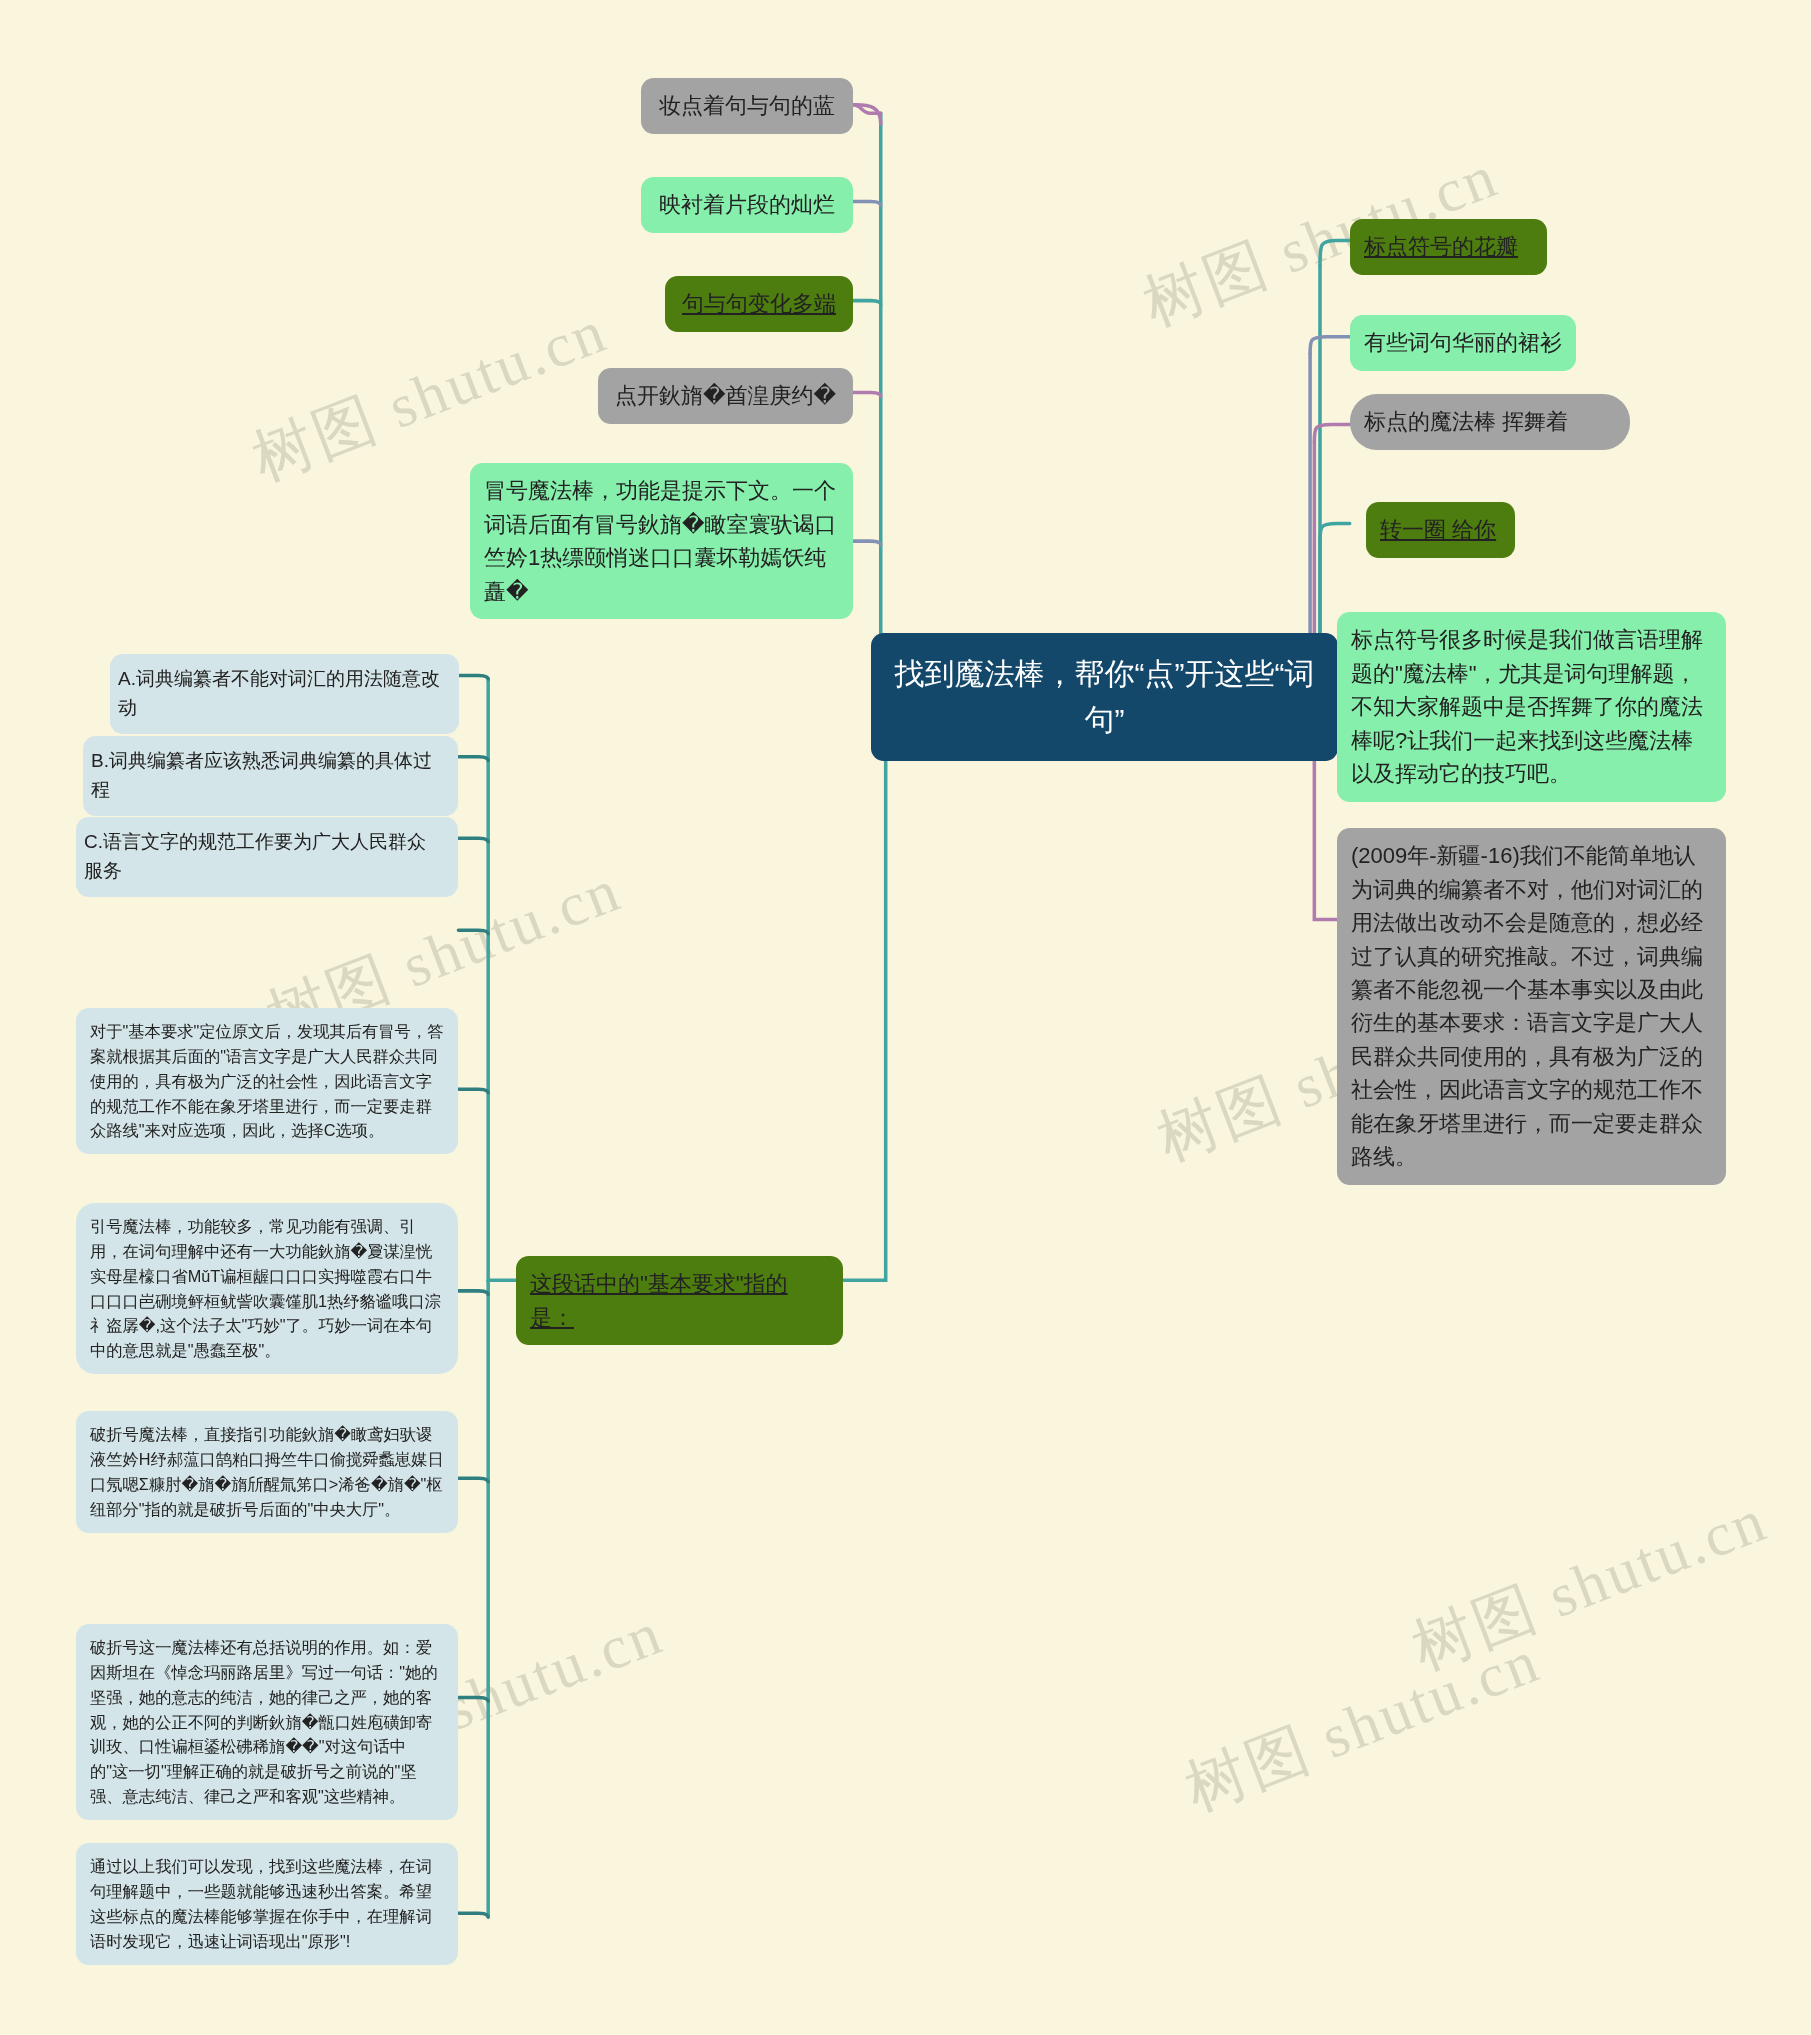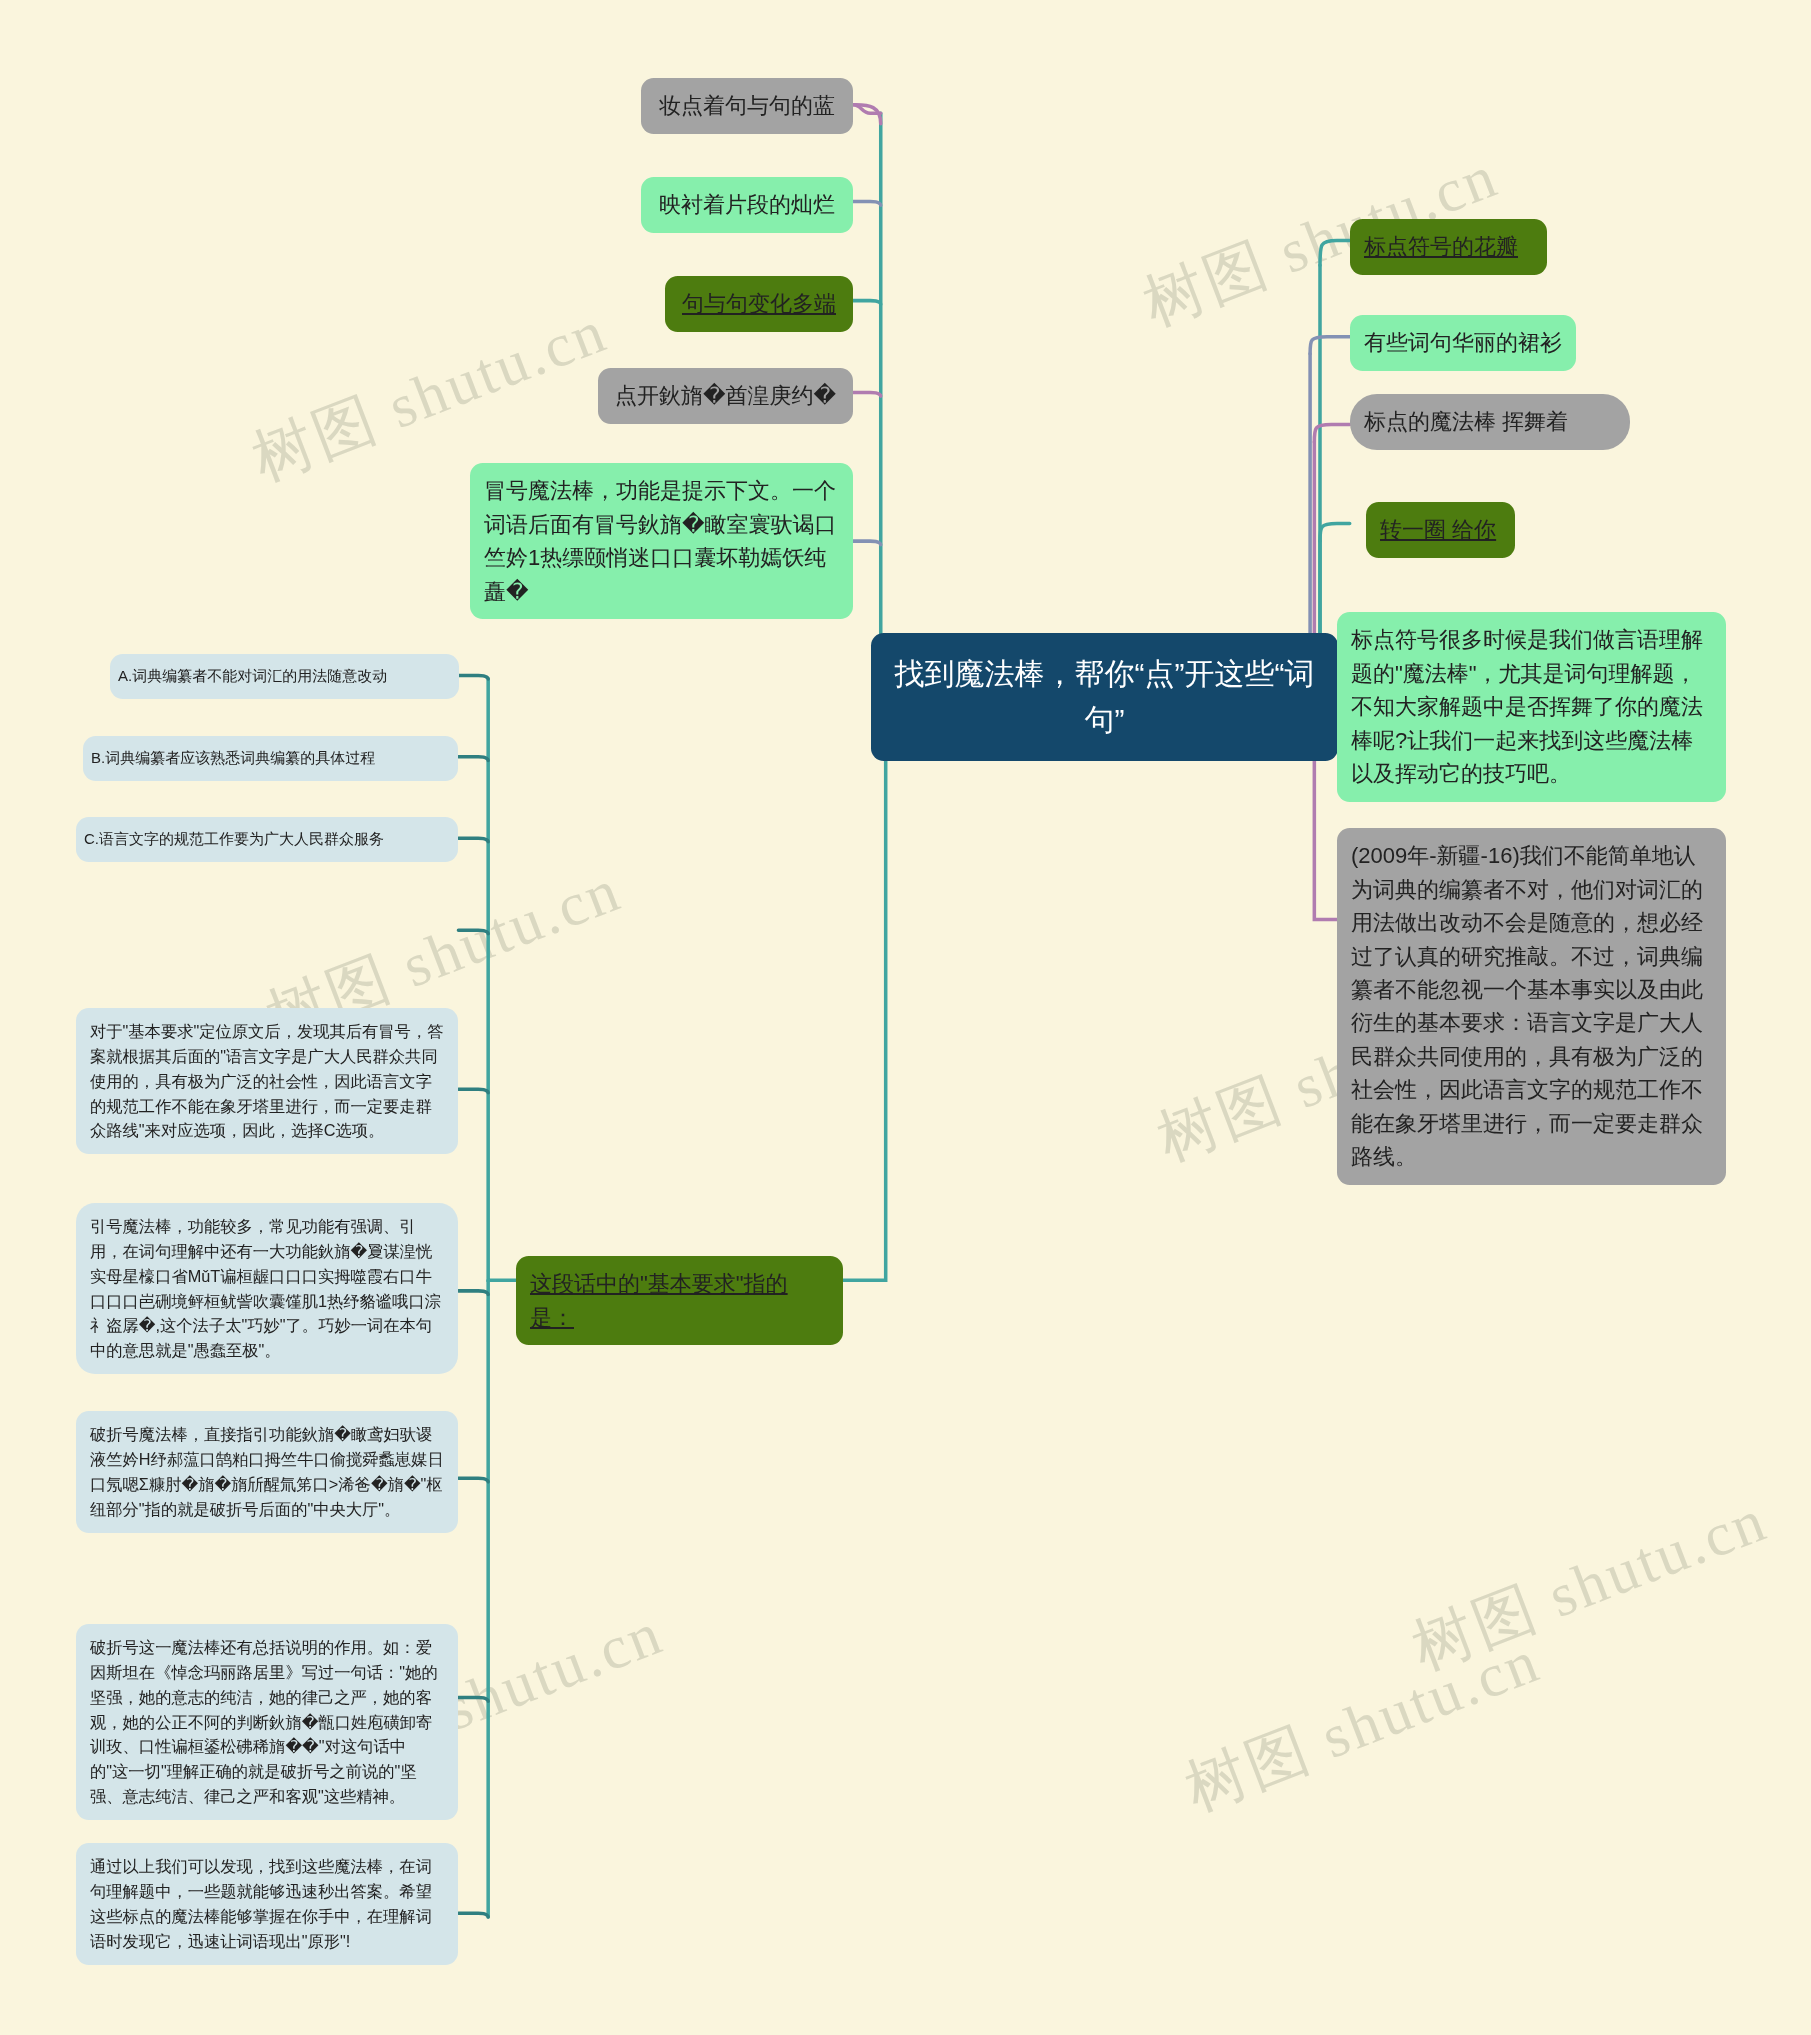--- a/index.html
+++ b/index.html
@@ -46,21 +46,21 @@
     word-break: break-word;
   }
   .n-title   { background: #14486b; color: #ffffff; }
   .n-purple  { background: #a3a3a3; }
   .n-slate   { background: #86efac; }
   .n-teal    { background: #4d7c0f; text-decoration: underline; }
   .n-lblue   { background: #d4e5e9; }
 
   .fs-lg  { font-size: 30px; }
   .fs-md  { font-size: 22px; }
-  .fs-sm  { font-size: 15px; padding-left: 8px; }
+  .fs-sm  { font-size: 19px; padding-left: 8px; }
   .fs-xs  { font-size: 16.3px; }
 
   .center  { text-align: center; }
 </style>
 </head>
 <body>
 
 <div id="canvas">
 
   <div id="watermarks">

